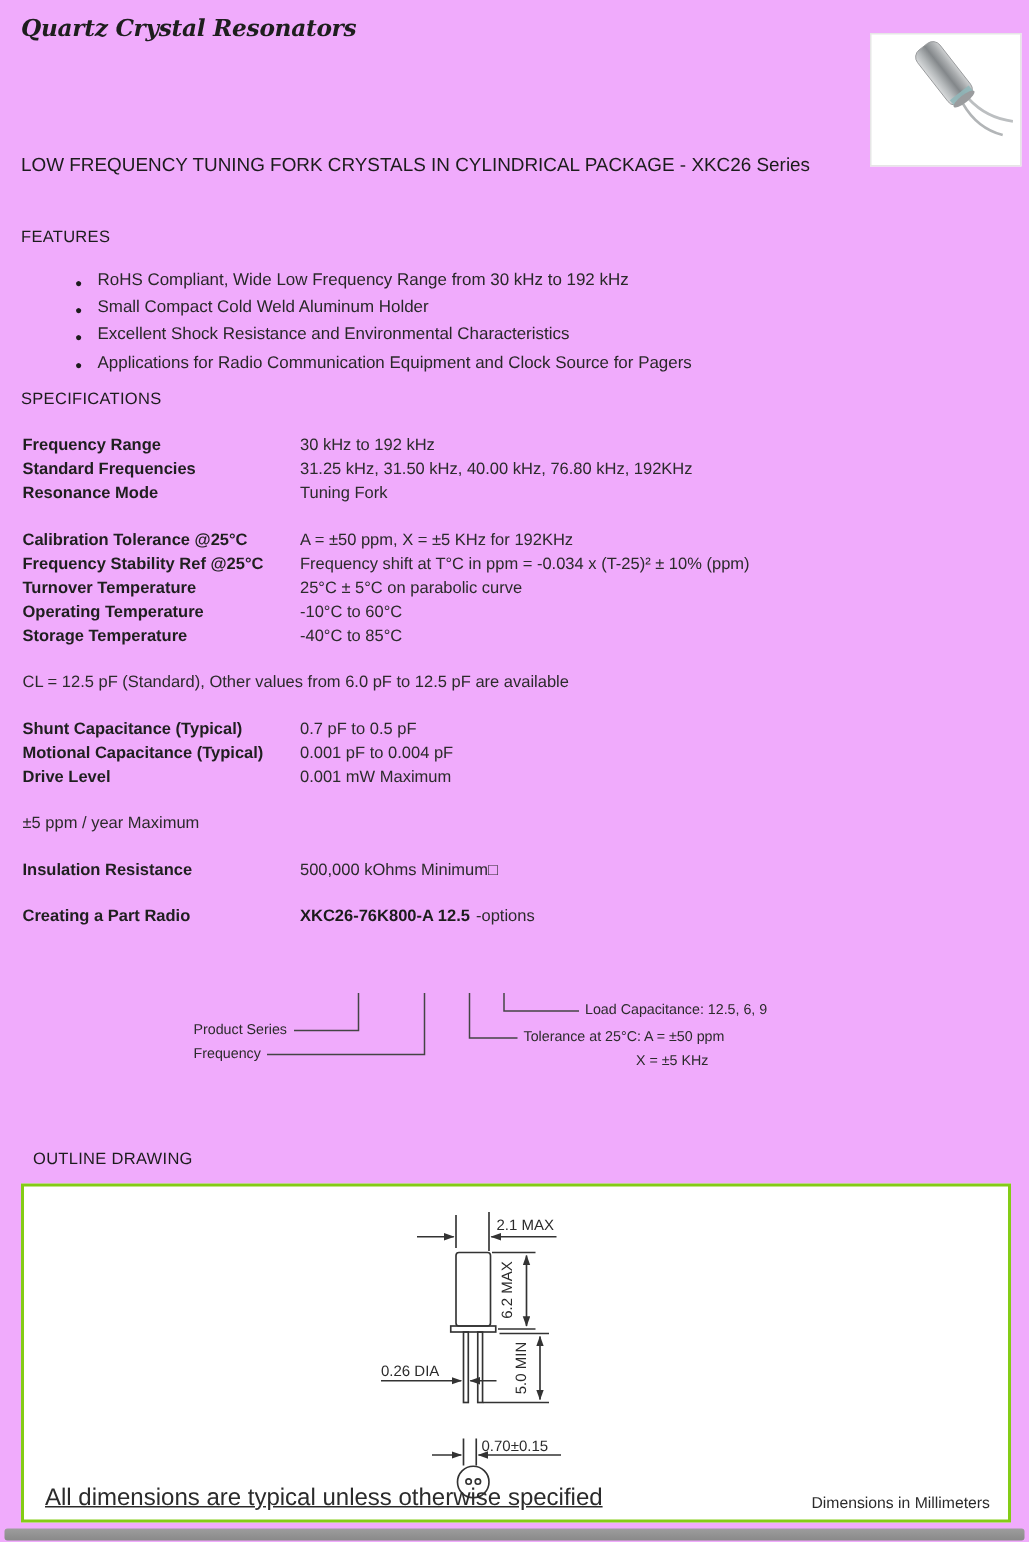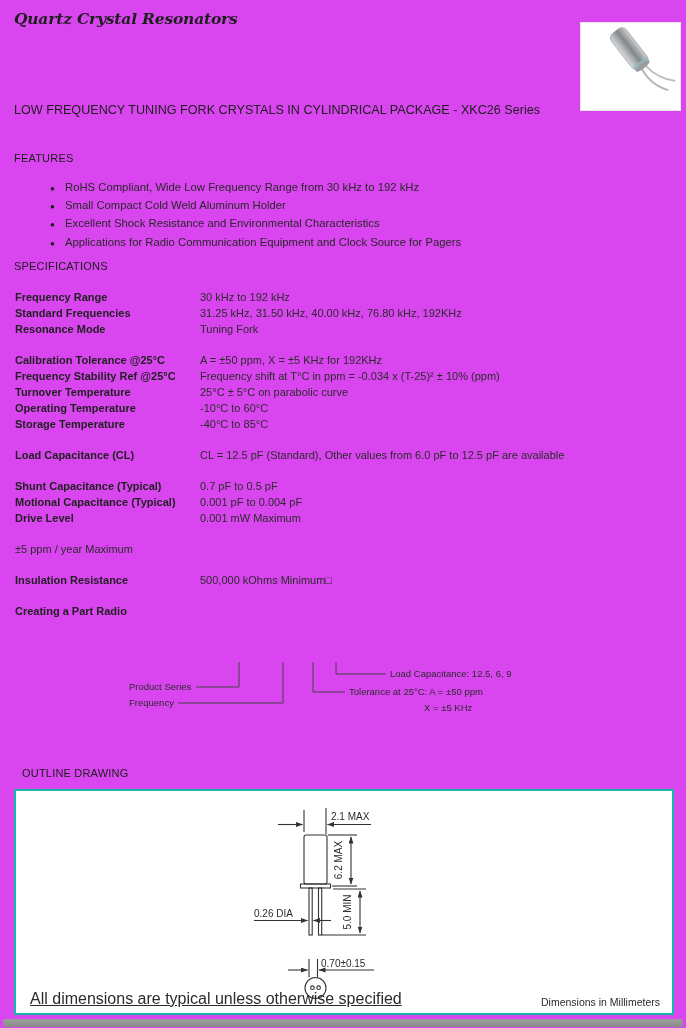--- a/index.html
+++ b/index.html
@@ -1,17 +1,17 @@
 <!DOCTYPE html>
 <html><head>
 <meta charset="utf-8">
 <style>
   html,body{margin:0;padding:0;background:#fff;}
   .page{
-    position:relative;width:686px;height:1028px;background:#d946ef;
+    position:relative;width:686px;height:1028px;background:#f0abfc;
     font-family:"Liberation Sans",sans-serif;color:#282828;overflow:hidden;
   }
   .brand{
     position:absolute;left:14px;top:9px;
     font-family:"DejaVu Serif",serif;font-weight:bold;font-style:italic;
     font-size:15.5px;color:#1e1e1e;letter-spacing:-0.2px;
   }
   .photo{
     position:absolute;top:22px;right:5px;width:99px;height:87px;
     background:#fff;border:1px solid #e6e6e6;
@@ -32,21 +32,21 @@
   .spec-label{width:185px;font-weight:bold;color:#1f1f1f;flex:0 0 185px;}
   .spec-value{flex:1;color:#2b2b2b;}
   .pn-bold{font-weight:bold;color:#1c1c1c;}
   .pn-opts{margin-left:4px;}
   .callouts{position:absolute;left:0;top:661px;width:686px;height:64px;}
   .callouts svg{position:absolute;left:0;top:0;}
   .co-label{position:absolute;font-size:9.5px;color:#2b2b2b;line-height:12px;white-space:nowrap;}
   .outline-head{top:767px;left:22px;}
   .outline-box{
     position:absolute;left:14px;top:789px;width:656px;height:222px;
-    border:2px solid #14b8a6;background:#fff;
+    border:2px solid #84cc16;background:#fff;
   }
   .outline-box svg{position:absolute;left:0;top:0;}
   .note-left{position:absolute;left:14px;bottom:5px;font-size:16px;color:#2b2b2b;text-decoration:underline;}
   .note-right{position:absolute;right:12px;bottom:5px;font-size:10.5px;color:#2b2b2b;}
   .footer-bar{
     position:absolute;left:3px;right:3px;bottom:1px;height:8px;
     background:linear-gradient(#9d9d9d,#898989);border-radius:2px;
   }
   .dim-text{font-size:10px;fill:#2b2b2b;font-family:"Liberation Sans",sans-serif;}
   .draw-line{stroke:#333;stroke-width:1.1;fill:none;}
@@ -131,21 +131,20 @@
     </div>
     <div class="spec-row">
       <div class="spec-label">Operating Temperature</div>
       <div class="spec-value">-10°C to 60°C</div>
     </div>
     <div class="spec-row">
       <div class="spec-label">Storage Temperature</div>
       <div class="spec-value">-40°C to 85°C</div>
     </div>
     <div class="spec-row gap">
-      <div class="spec-label">Load Capacitance (CL)</div>
       <div class="spec-value">CL = 12.5 pF (Standard), Other values from 6.0 pF to 12.5 pF are available</div>
     </div>
     <div class="spec-row gap">
       <div class="spec-label">Shunt Capacitance (Typical)</div>
       <div class="spec-value">0.7 pF to 0.5 pF</div>
     </div>
     <div class="spec-row">
       <div class="spec-label">Motional Capacitance (Typical)</div>
       <div class="spec-value">0.001 pF to 0.004 pF</div>
     </div>
@@ -155,20 +154,23 @@
     </div>
     <div class="spec-row gap">
       <div class="spec-value">±5 ppm / year Maximum</div>
     </div>
     <div class="spec-row gap">
       <div class="spec-label">Insulation Resistance</div>
       <div class="spec-value">500,000 kOhms Minimum□</div>
     </div>
     <div class="spec-row gap">
       <div class="spec-label">Creating a Part Radio</div>
+      <div class="spec-value">
+        <span class="pn-bold">XKC26-76K800-A 12.5</span><span class="pn-opts">-options</span>
+      </div>
     </div>
   </div>
 
   <div class="callouts">
     <svg width="686" height="64" viewBox="0 0 686 64">
       <g stroke="#444" stroke-width="1" fill="none">
         <polyline points="196,26 239,26 239,1"></polyline>
         <polyline points="178,42 283,42 283,1"></polyline>
         <polyline points="345,31 313,31 313,1"></polyline>
         <polyline points="386,13 336,13 336,1"></polyline>

